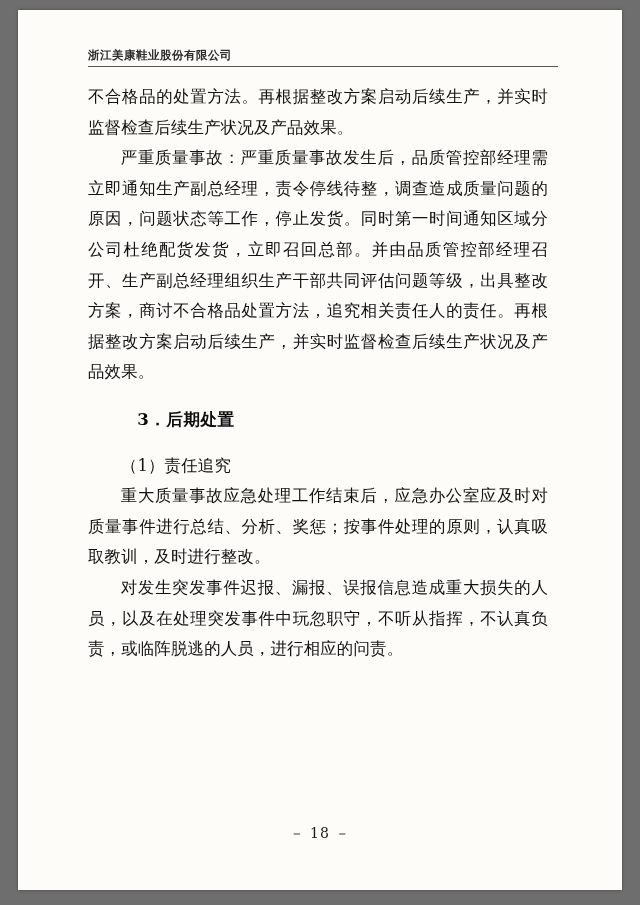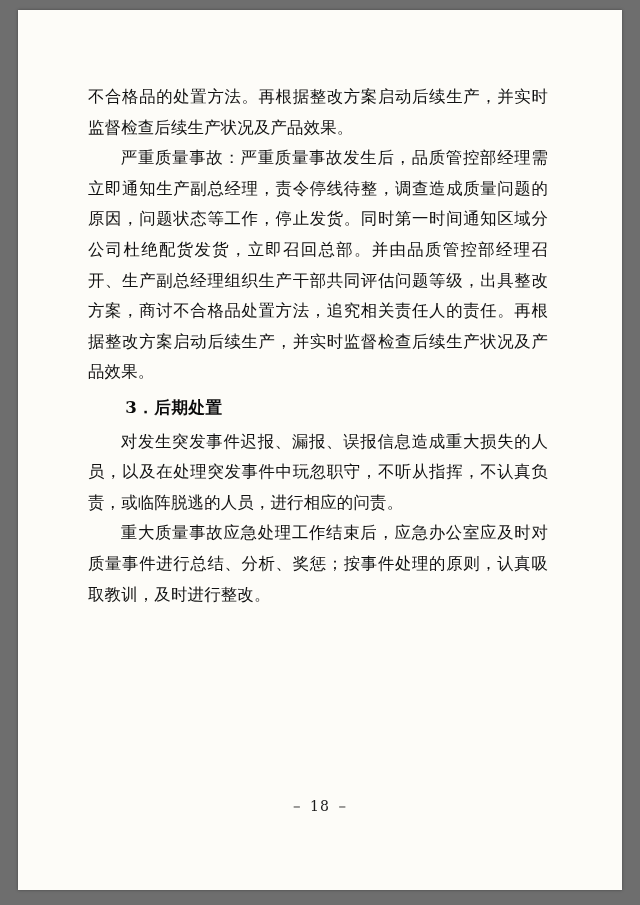--- a/index.html
+++ b/index.html
@@ -59,59 +59,64 @@
     color: #111;
     text-align: justify;
     text-justify: inter-ideograph;
     letter-spacing: 0.2px;
     font-family: "DejaVu Serif", "Liberation Serif", serif;
   }
   p.indent {
     text-indent: 2em;
   }
   .heading {
-    margin: 4px;
+    margin: 16px;
     font-size: 16.6px;
     line-height: 30.6px;
     font-weight: bold;
     text-indent: 2em;
     color: #0c0c0c;
     letter-spacing: 0.5px;
   }
   .footer {
     position: absolute;
     left: 0;
     right: 0;
-    top: 788px;
+    top: 815px;
     text-align: center;
     font-size: 14px;
     color: #1a1a1a;
     letter-spacing: 1px;
     font-family: "DejaVu Serif", "Liberation Serif", serif;
   }
 </style>
 </head>
 <body>
 
 <div class="page">
   <div class="page-inner">
 
+    <div class="header">
+      <div class="header-text">浙江美康鞋业股份有限公司</div>
+      <div class="header-rule"></div>
+    </div>
 
     <div class="body-area">
 
       <p class="">不合格品的处置方法。再根据整改方案启动后续生产，并实时监督检查后续生产状况及产品效果。</p>
 
       <p class="indent">严重质量事故：严重质量事故发生后，品质管控部经理需立即通知生产副总经理，责令停线待整，调查造成质量问题的原因，问题状态等工作，停止发货。同时第一时间通知区域分公司杜绝配货发货，立即召回总部。并由品质管控部经理召开、生产副总经理组织生产干部共同评估问题等级，出具整改方案，商讨不合格品处置方法，追究相关责任人的责任。再根据整改方案启动后续生产，并实时监督检查后续生产状况及产品效果。</p>
 
 
       <p class="heading">3．后期处置</p>
 
+      <p class="indent">（1）责任追究</p>
+
+      <p class="indent">重大质量事故应急处理工作结束后，应急办公室应及时对质量事件进行总结、分析、奖惩；按事件处理的原则，认真吸取教训，及时进行整改。</p>
 
       <p class="indent">对发生突发事件迟报、漏报、误报信息造成重大损失的人员，以及在处理突发事件中玩忽职守，不听从指挥，不认真负责，或临阵脱逃的人员，进行相应的问责。</p>
-
-      <p class="indent">重大质量事故应急处理工作结束后，应急办公室应及时对质量事件进行总结、分析、奖惩；按事件处理的原则，认真吸取教训，及时进行整改。</p>
 
     </div>
 
     <div class="footer">－ 18 －</div>
 
   </div>
 </div>
 
 </body></html>

